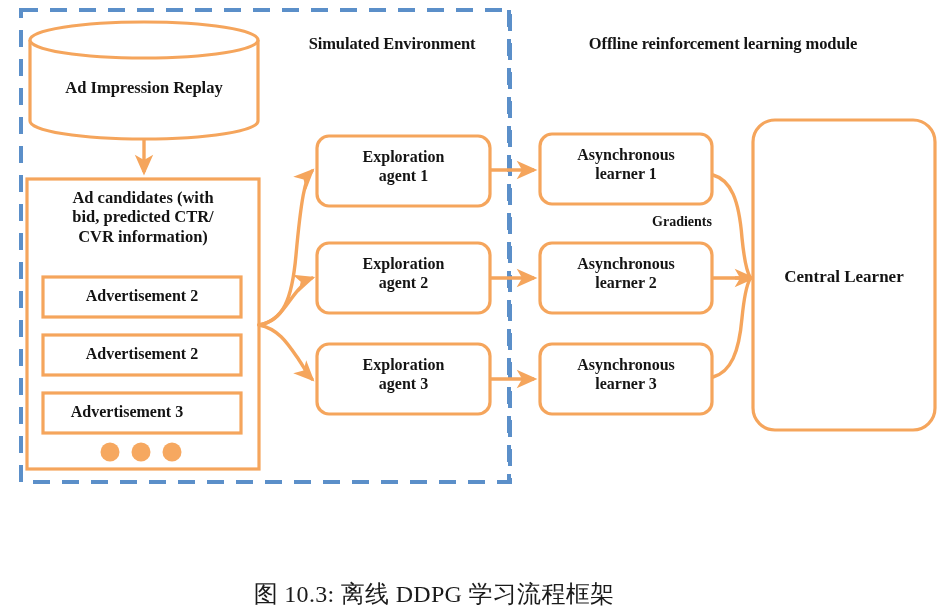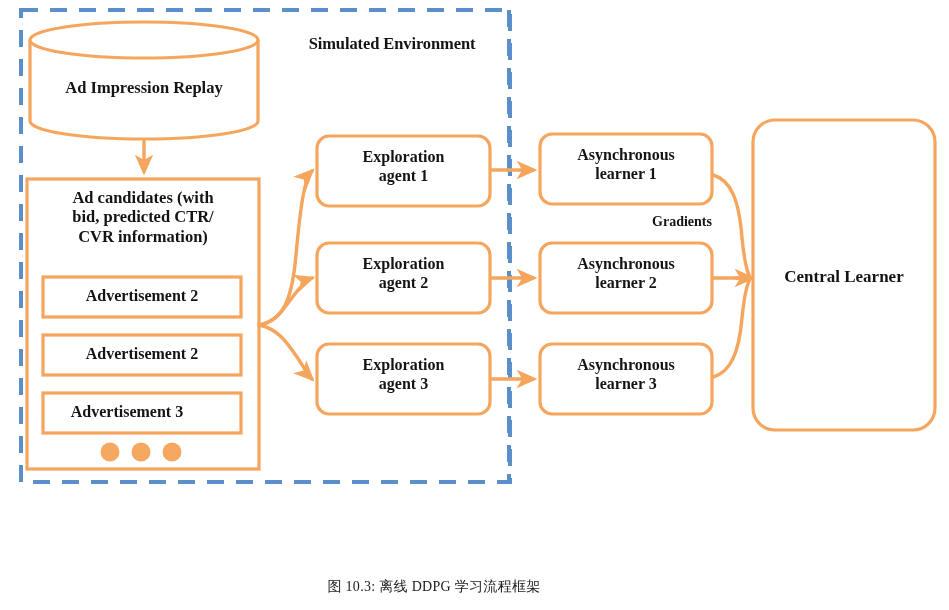--- a/index.html
+++ b/index.html
@@ -68,21 +68,21 @@
     font-size: 14px;
   }
 
   .caption {
     position: absolute;
     left: 0;
     top: 578px;
     width: 868px;
     text-align: center;
     font-family: "Liberation Serif", "DejaVu Serif", serif;
-    font-size: 14px;
+    font-size: 24px;
     color: #1b1b1b;
     letter-spacing: 0.3px;
   }
 </style>
 </head>
 <body>
 
 <div id="canvas">
 
   <svg id="art" viewBox="0 0 949 610">
@@ -159,20 +159,21 @@
       <line x1="735" y1="278" x2="752" y2="278" stroke="#F5A55C" stroke-width="3.4" marker-end="url(#ah)"></line>
     </g>
 
     <g>
       <rect x="753" y="120" width="182" height="310" rx="22" ry="22" fill="#ffffff" stroke="#F5A55C" stroke-width="3.2"></rect>
     </g>
   </svg>
 
   <div class="lbl section-title" style="left:281px; top:34px; width:222px;">Simulated Environment</div>
 
+  <div class="lbl section-title" style="left:543px; top:34px; width:360px;">Offline reinforcement learning module</div>
 
   <div class="lbl cyl-text" style="left:30px; top:78px; width:228px;">Ad Impression Replay</div>
 
   <div class="lbl adcand-text" style="left:30px; top:188px; width:226px;">Ad candidates (with
 bid, predicted CTR/
 CVR information)</div>
 
   <div class="lbl ad-item-text" style="left:43px; top:287px; width:198px;">Advertisement 2</div>
   <div class="lbl ad-item-text" style="left:43px; top:345px; width:198px;">Advertisement 2</div>
   <div class="lbl ad-item-text" style="left:43px; top:403px; width:168px;">Advertisement 3</div>

